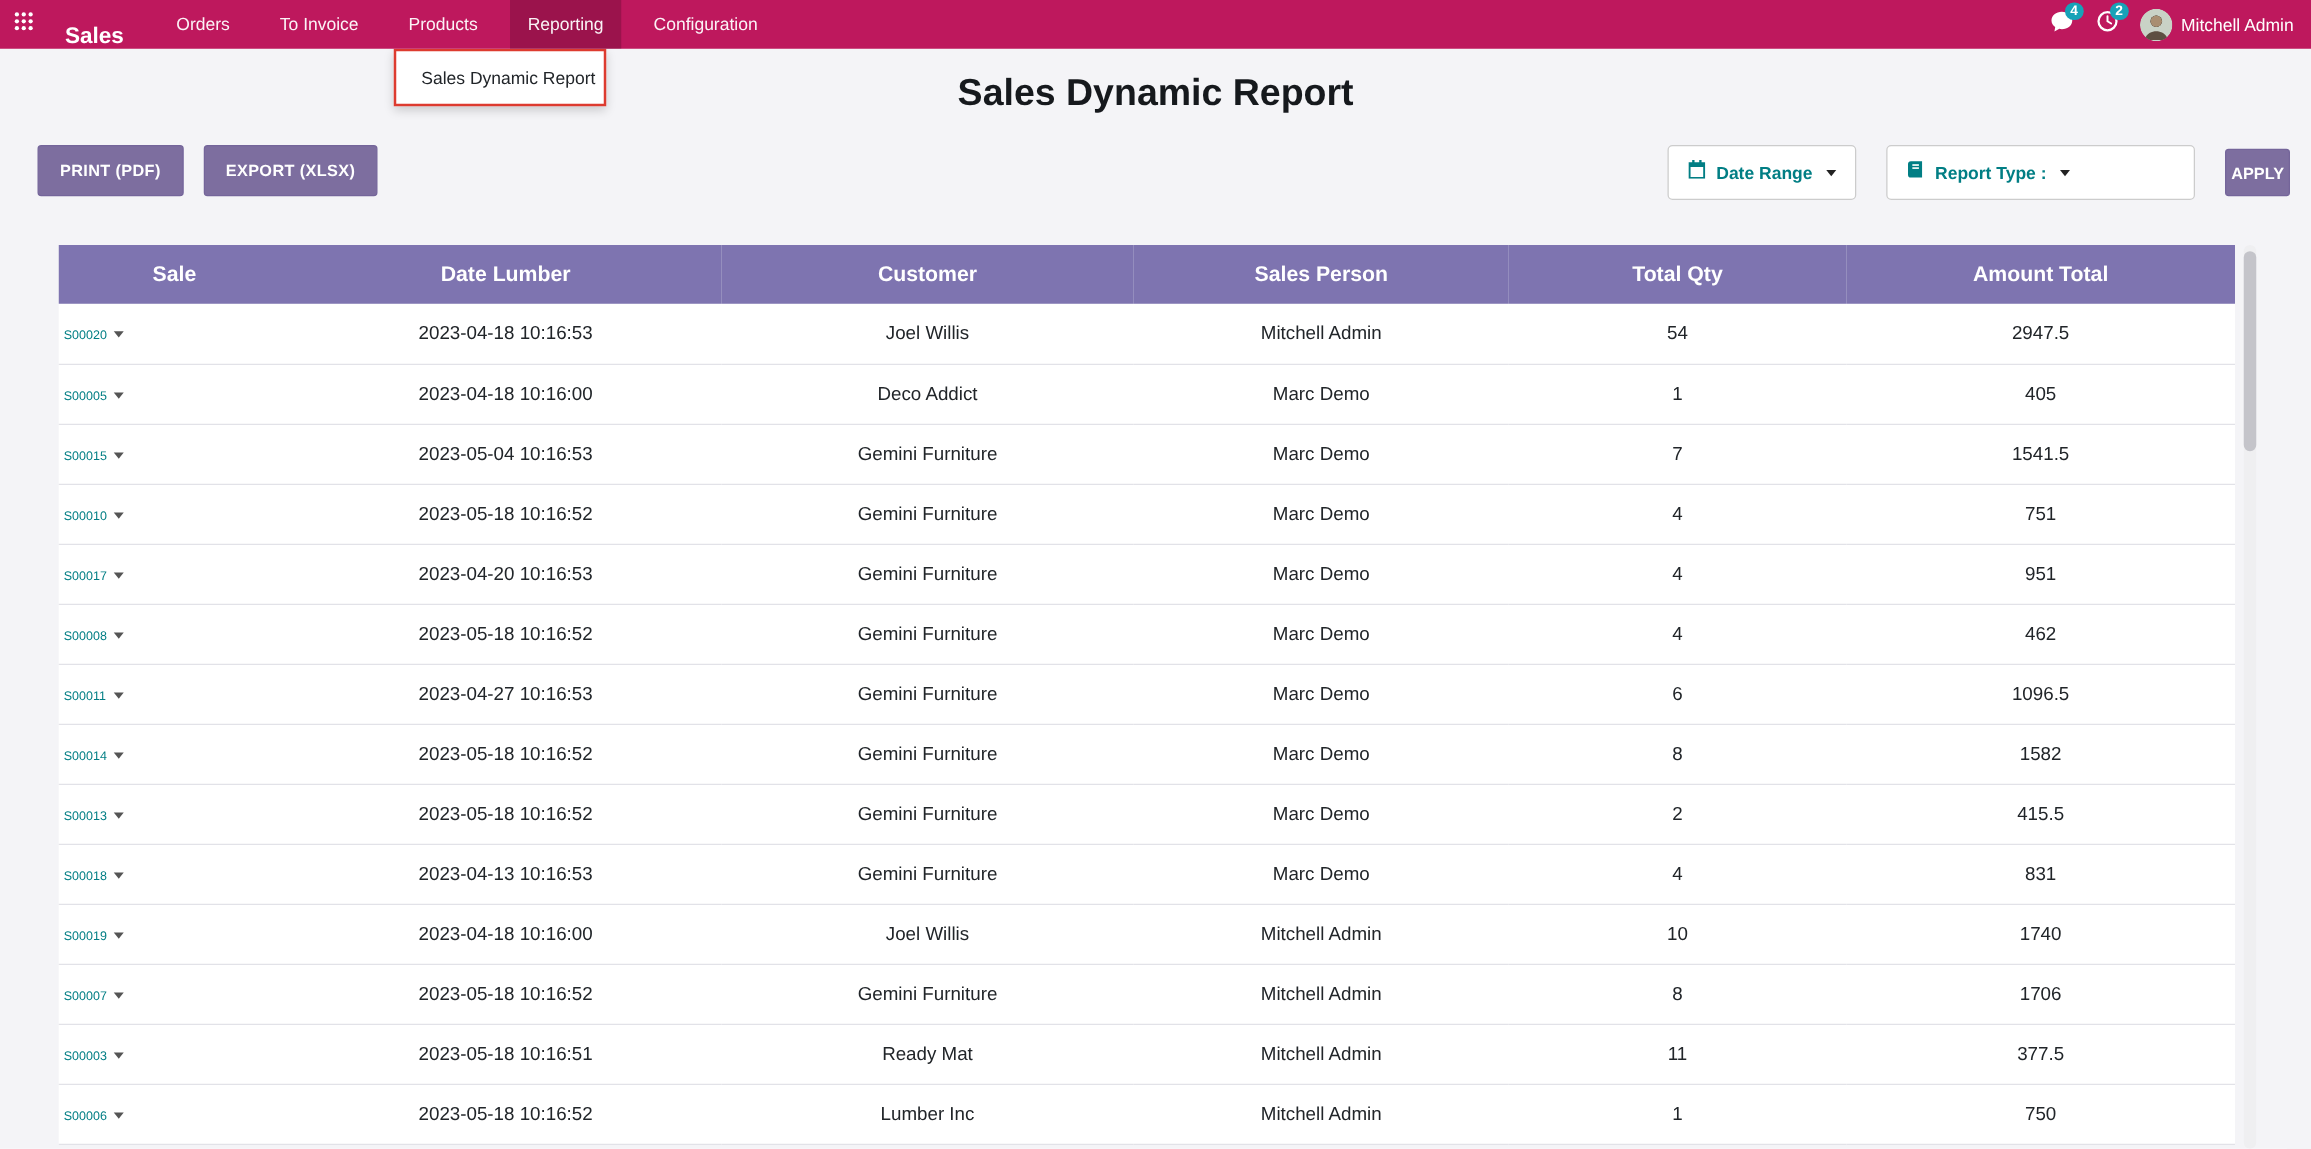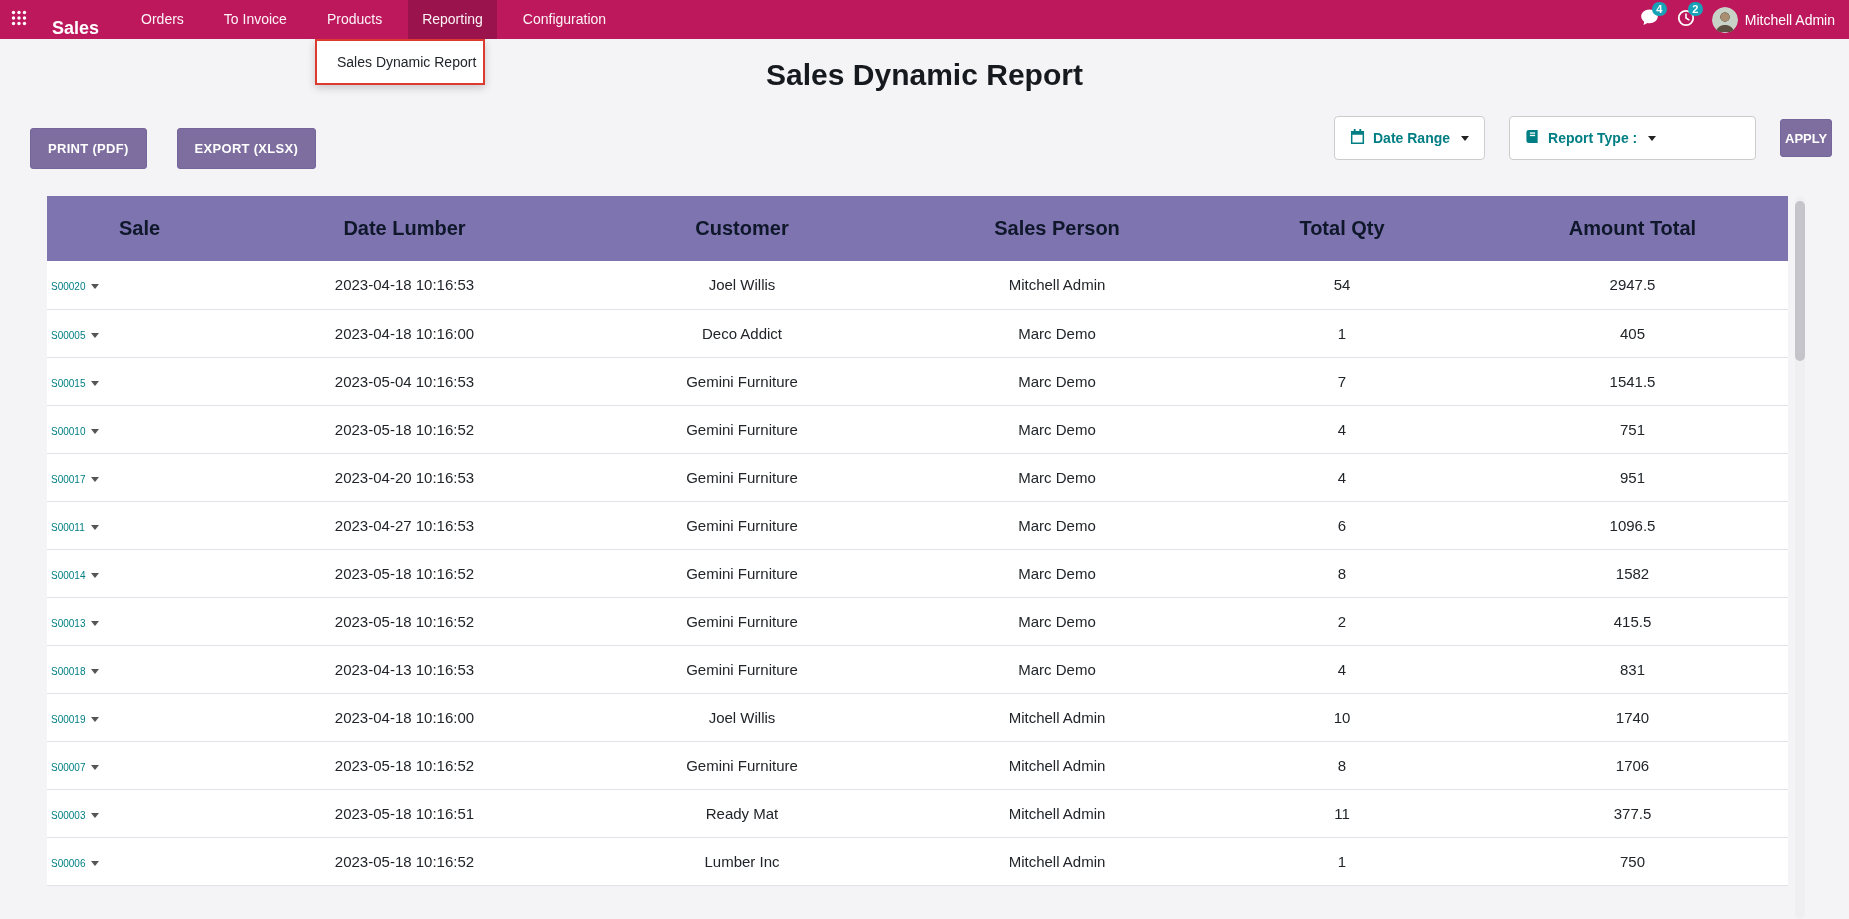--- a/index.html
+++ b/index.html
@@ -42,21 +42,21 @@
     box-shadow: 0 3px 8px rgba(0,0,0,0.18); z-index: 19; padding: 7px 0;
   }
   .dropdown-item { padding: 6px 20px; font-size: 14px; color: #212529; cursor: pointer; white-space: nowrap; }
 
   
   .page-title {
     position: absolute; top: 58px; left: 0; width: 1849px; text-align: center;
     font-size: 30px; font-weight: bold; color: #16191d; z-index: 5;
   }
 
-  .left-actions { position: absolute; top: 128px; left: 30px; display: flex; gap: 30px; z-index: 5; }
+  .left-actions { position: absolute; top: 116px; left: 30px; display: flex; gap: 16px; z-index: 5; }
   .btn-purple {
     background: #7D6E9F; color: #fff; border: 1px solid #74659a; border-radius: 3px;
     height: 41px; padding: 0 17px; font-size: 13px; font-weight: bold;
     font-family: "Liberation Sans", sans-serif; letter-spacing: 0.3px; cursor: pointer;
   }
 
   .right-controls { position: absolute; top: 116px; left: 1334px; display: flex; align-items: center; gap: 24px; z-index: 5; }
   .filter-box {
     background: #fff; border: 1px solid #ccc; border-radius: 4px; height: 44px;
     display: flex; align-items: center; padding: 0 15px; gap: 8px; cursor: pointer;
@@ -71,22 +71,22 @@
   .btn-apply {
     background: #7D6E9F; color: #fff; border: 1px solid #74659a; border-radius: 3px;
     height: 38px; padding: 0 4px; font-size: 13px; font-weight: bold;
     font-family: "Liberation Sans", sans-serif; cursor: pointer;
   }
 
   
   .table-wrap { position: absolute; top: 196px; left: 47px; width: 1741px; z-index: 4; }
   table { width: 100%; border-collapse: collapse; background: #fff; table-layout: fixed; }
   thead th {
-    background: #7E74B0; color: #0f172a; font-size: 20px; font-weight: bold;
-    height: 65px; text-align: center; padding: 0 6px;
+    background: #7E74B0; color: #ffffff; font-size: 17px; font-weight: bold;
+    height: 47px; text-align: center; padding: 0 6px;
   }
   tbody td {
     height: 48px; border-bottom: 1px solid #e2e2e8; background: #fff;
     font-size: 15px; color: #212529; text-align: center; padding: 0 6px;
     white-space: nowrap; overflow: hidden;
   }
   td.sale-cell { text-align: left; padding-left: 4px; }
   .sale-link { color: #017E84; font-size: 10px; text-decoration: none; cursor: pointer; }
   .sale-caret {
     display: inline-block; width: 0; height: 0;
@@ -267,20 +267,30 @@
     <td class="sale-cell">
       <a class="sale-link">S00017</a><span class="sale-caret"></span>
     </td>
     <td>2023-04-20 10:16:53</td>
     <td>Gemini Furniture</td>
     <td>Marc Demo</td>
     <td>4</td>
     <td>951</td>
   </tr>
 
+  <tr>
+    <td class="sale-cell">
+      <a class="sale-link">S00008</a><span class="sale-caret"></span>
+    </td>
+    <td>2023-05-18 10:16:52</td>
+    <td>Gemini Furniture</td>
+    <td>Marc Demo</td>
+    <td>4</td>
+    <td>462</td>
+  </tr>
 
   <tr>
     <td class="sale-cell">
       <a class="sale-link">S00011</a><span class="sale-caret"></span>
     </td>
     <td>2023-04-27 10:16:53</td>
     <td>Gemini Furniture</td>
     <td>Marc Demo</td>
     <td>6</td>
     <td>1096.5</td>

